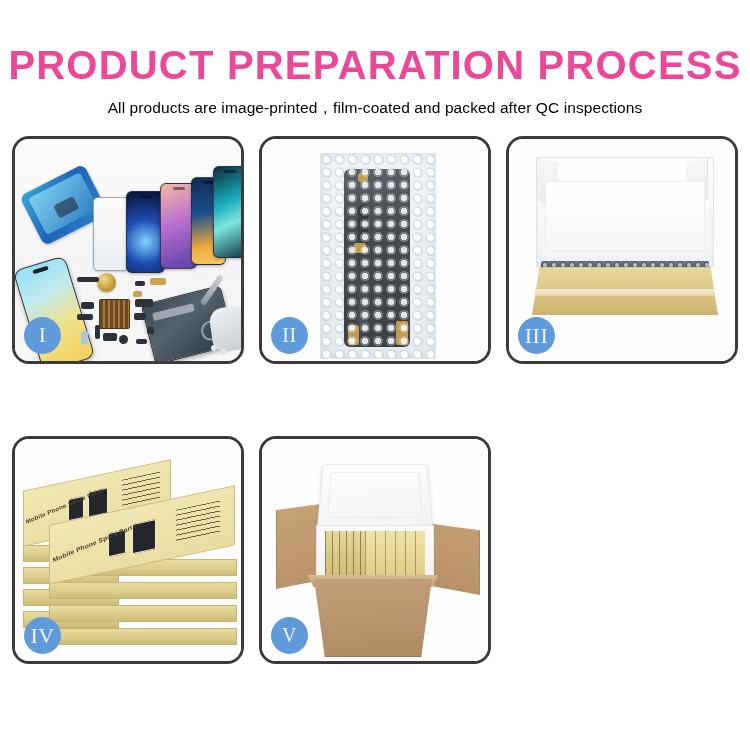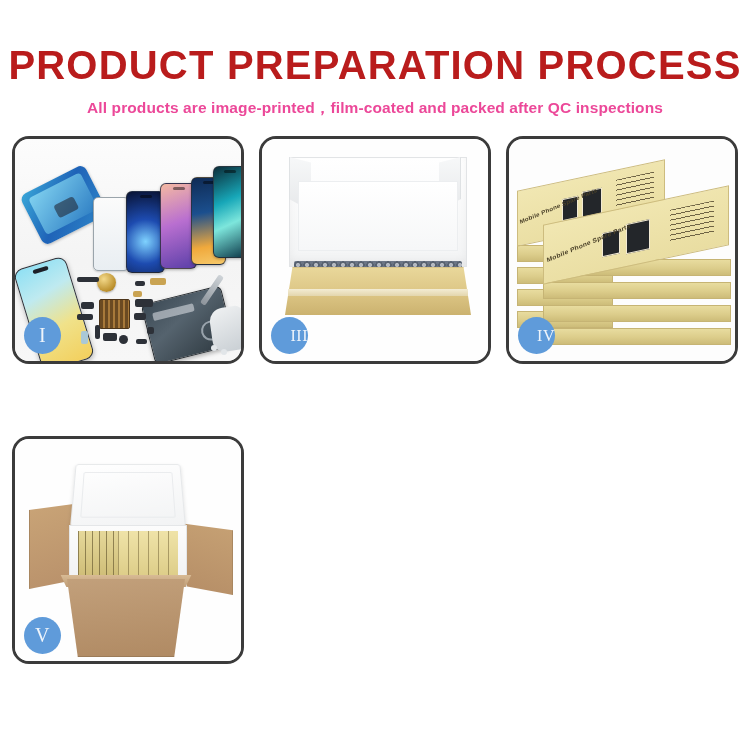--- a/index.html
+++ b/index.html
@@ -8,25 +8,25 @@
     background: #ffffff;
     font-family: "Liberation Sans", sans-serif;
     overflow: hidden;
   }
   .page { position: relative; width: 750px; height: 750px; background: #fff; }
 
   
   .header { position: absolute; left: 0; top: 0; width: 750px; text-align: center; }
   .title {
     font-size: 40px; font-weight: 700; letter-spacing: 1.2px;
-    color: #b91c1c; margin-top: 44px; line-height: 1.05;
+    color: #ec4899; margin-top: 44px; line-height: 1.05;
     white-space: nowrap;
   }
   .subtitle {
-    font-size: 15.5px; font-weight: 700; color: #ec4899;
+    font-size: 15.5px; font-weight: 400; color: #000000;
     margin-top: 12px; letter-spacing: .1px; white-space: nowrap;
   }
 
   
   .grid {
     position: absolute; left: 12px; top: 136px;
     width: 726px; height: 556px;
     display: grid;
     grid-template-columns: 232px 232px 232px;
     grid-template-rows: 228px 228px;
@@ -42,21 +42,21 @@
   .stage { position: absolute; inset: 0; overflow: hidden; }
 
   .badge {
     position: absolute; left: 9px; bottom: 7px;
     width: 37px; height: 37px; border-radius: 50%;
     background: #5f9bda;
     color: #eef4fb; font-family: "Liberation Serif", serif;
     font-size: 20px; line-height: 37px; text-align: center;
     z-index: 40; letter-spacing: .5px;
   }
-  .badge.small { font-size: 16px; text-align: right; }
+  .badge.small { font-size: 22px; }
 
   
   .p1 { background: linear-gradient(180deg,#fcfcfc 0%,#f4f4f4 55%,#f7f7f7 100%); }
   .scr-blue {
     position: absolute; left: 13px; top: 38px; width: 72px; height: 56px;
     background: linear-gradient(140deg,#3aa7d8 0%,#1f63b8 48%,#2e86c8 100%);
     border-radius: 7px; transform: rotate(-27deg);
     box-shadow: 0 1px 3px rgba(0,0,0,.25);
   }
   .scr-blue:before {
@@ -360,20 +360,32 @@
         <div class="sm" style="left:132px;top:188px;width:7px;height:7px;"></div>
         <div class="sm" style="left:121px;top:200px;width:11px;height:5px;"></div>
         <div class="driver"></div>
         <div class="hand"></div>
         <div class="sm" style="left:196px;top:206px;width:6px;height:6px;border-radius:50%;background:#e2e6e9;"></div>
         <div class="sm" style="left:206px;top:210px;width:6px;height:6px;border-radius:50%;background:#e2e6e9;"></div>
       </div>
       <div class="badge">I</div>
     </div>
 
+    <div class="panel">
+      <div class="stage p2">
+        <div class="bw-bag"></div>
+        <div class="bw-part"></div>
+        <div class="bw-tab" style="left:96px;top:34px;width:10px;height:9px;"></div>
+        <div class="bw-tab" style="left:92px;top:104px;width:12px;height:10px;"></div>
+        <div class="bw-tab" style="left:86px;top:186px;width:11px;height:20px;"></div>
+        <div class="bw-tab" style="left:134px;top:182px;width:12px;height:24px;"></div>
+        <div class="bw-gloss"></div>
+      </div>
+      <div class="badge">II</div>
+    </div>
 
     <div class="panel">
       <div class="stage p3">
         <div class="m-lid"></div>
         <div class="m-lid-flapL"></div>
         <div class="m-lid-flapR"></div>
         <div class="m-foam"></div>
         <div class="m-tray-in"></div>
         <div class="m-tray"></div>
         <div class="m-tray-lip"></div>

